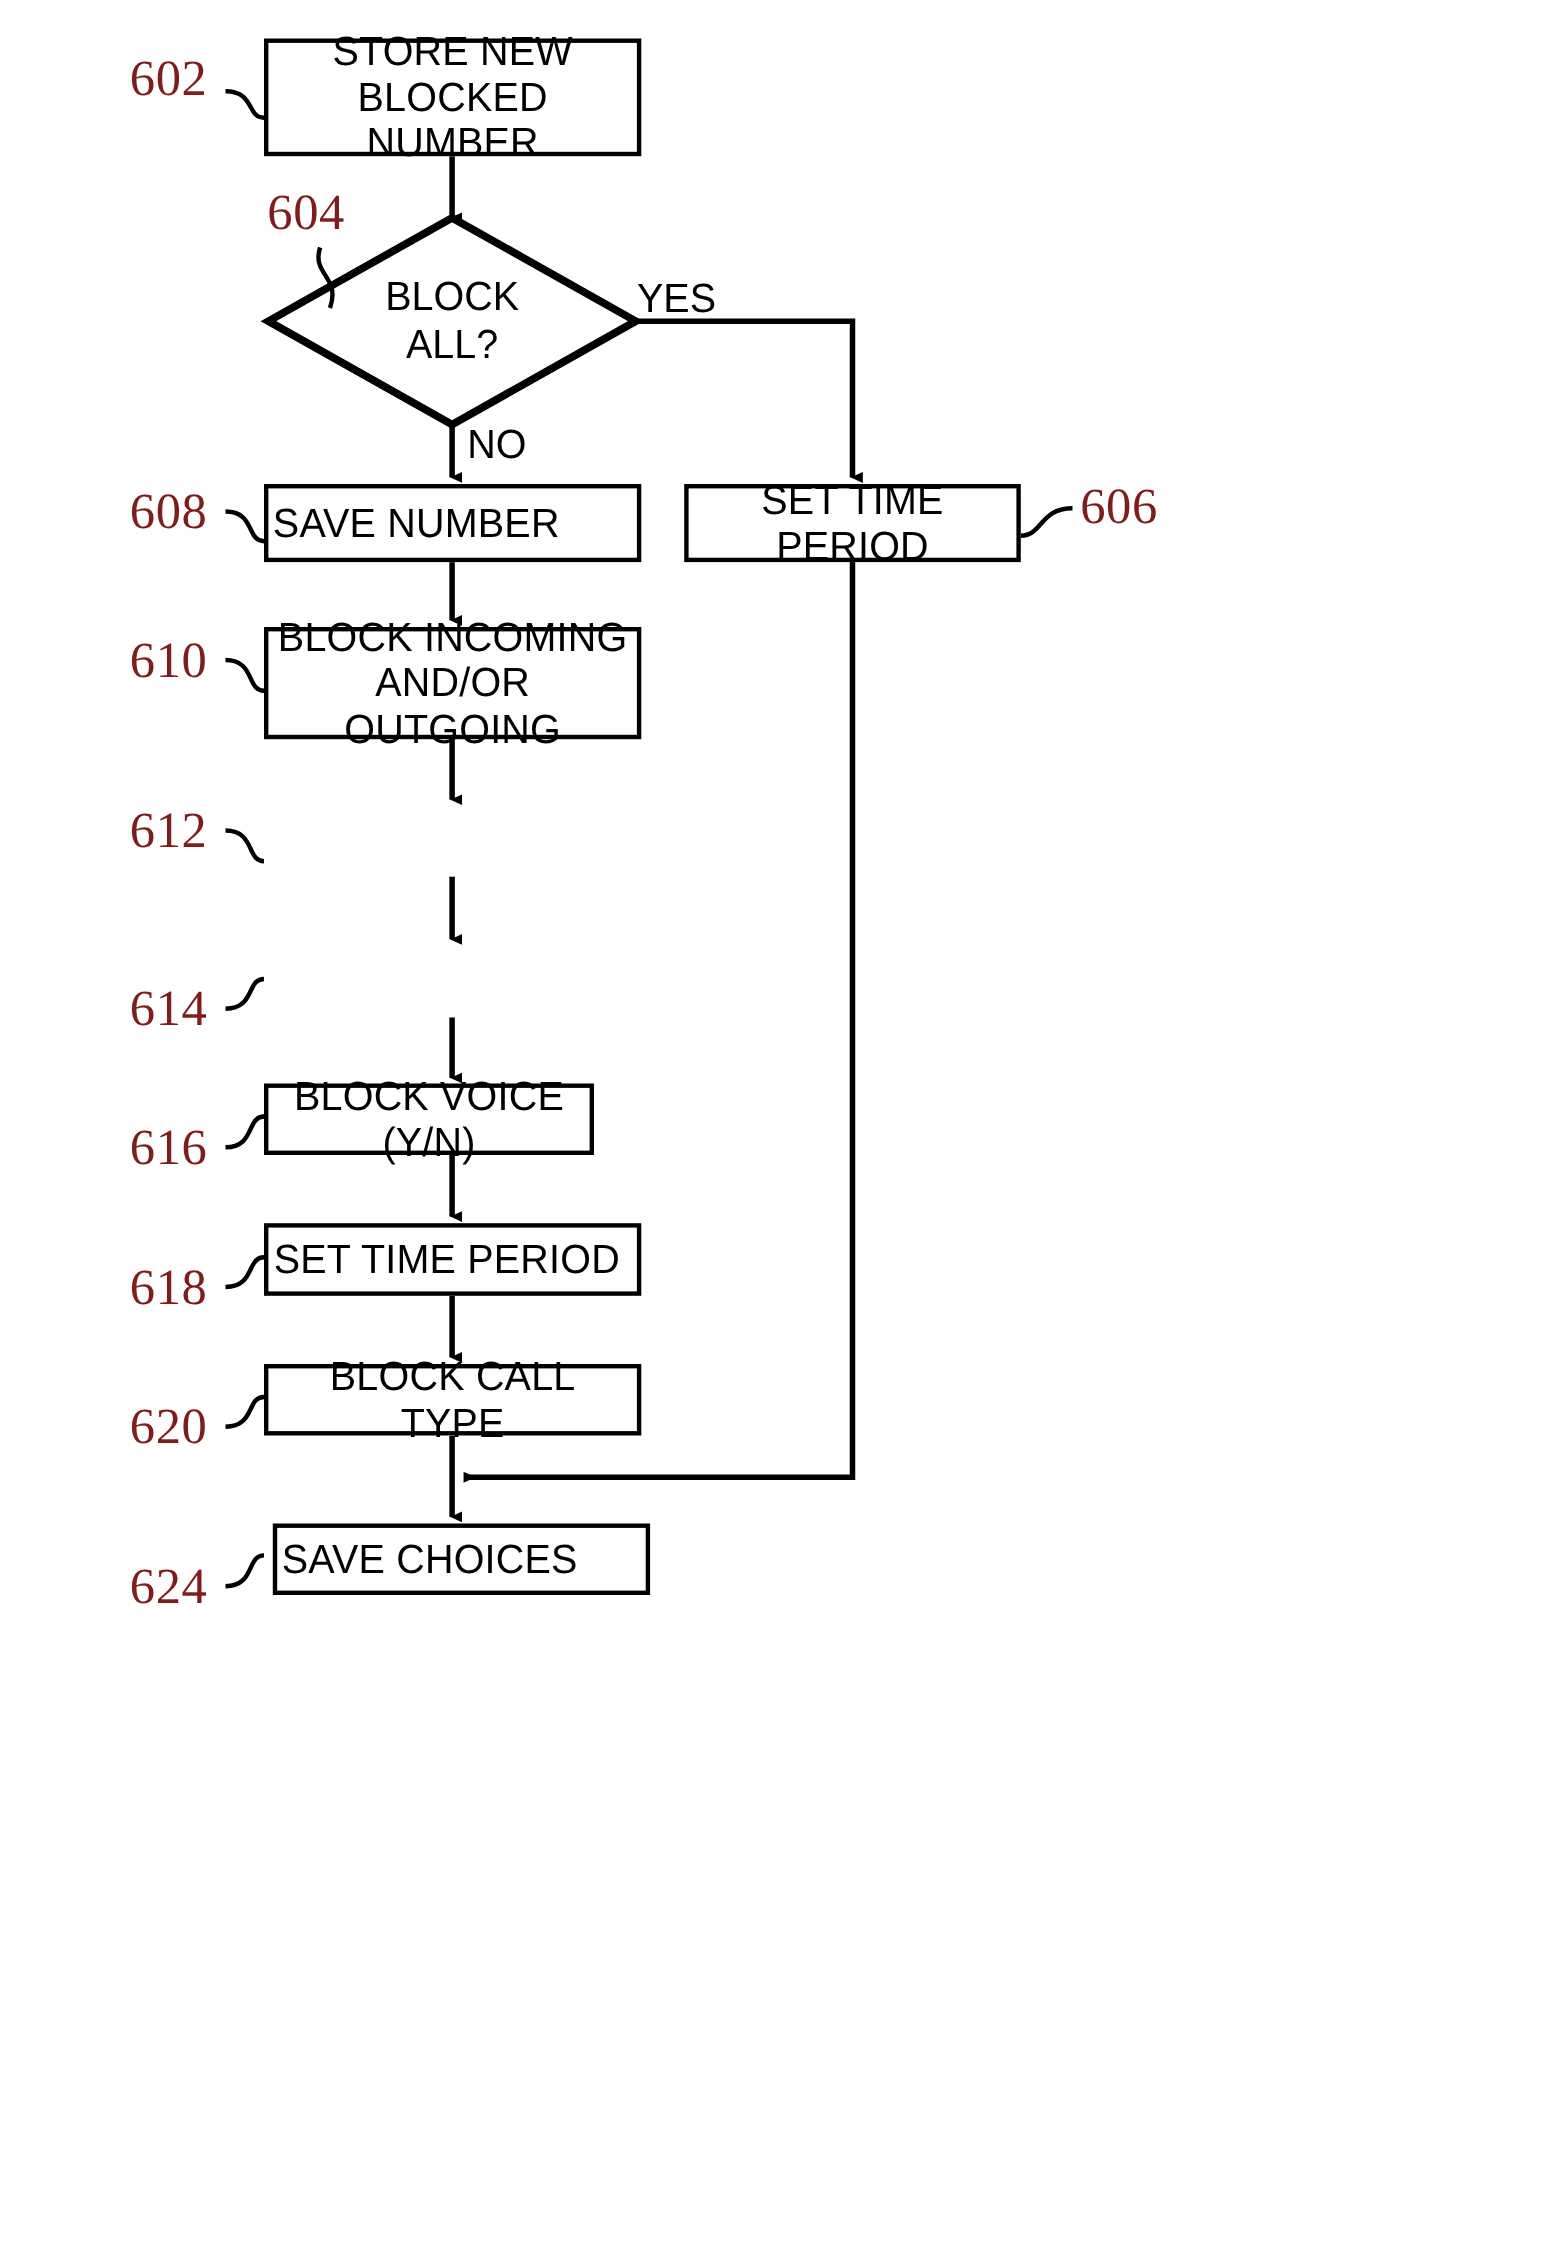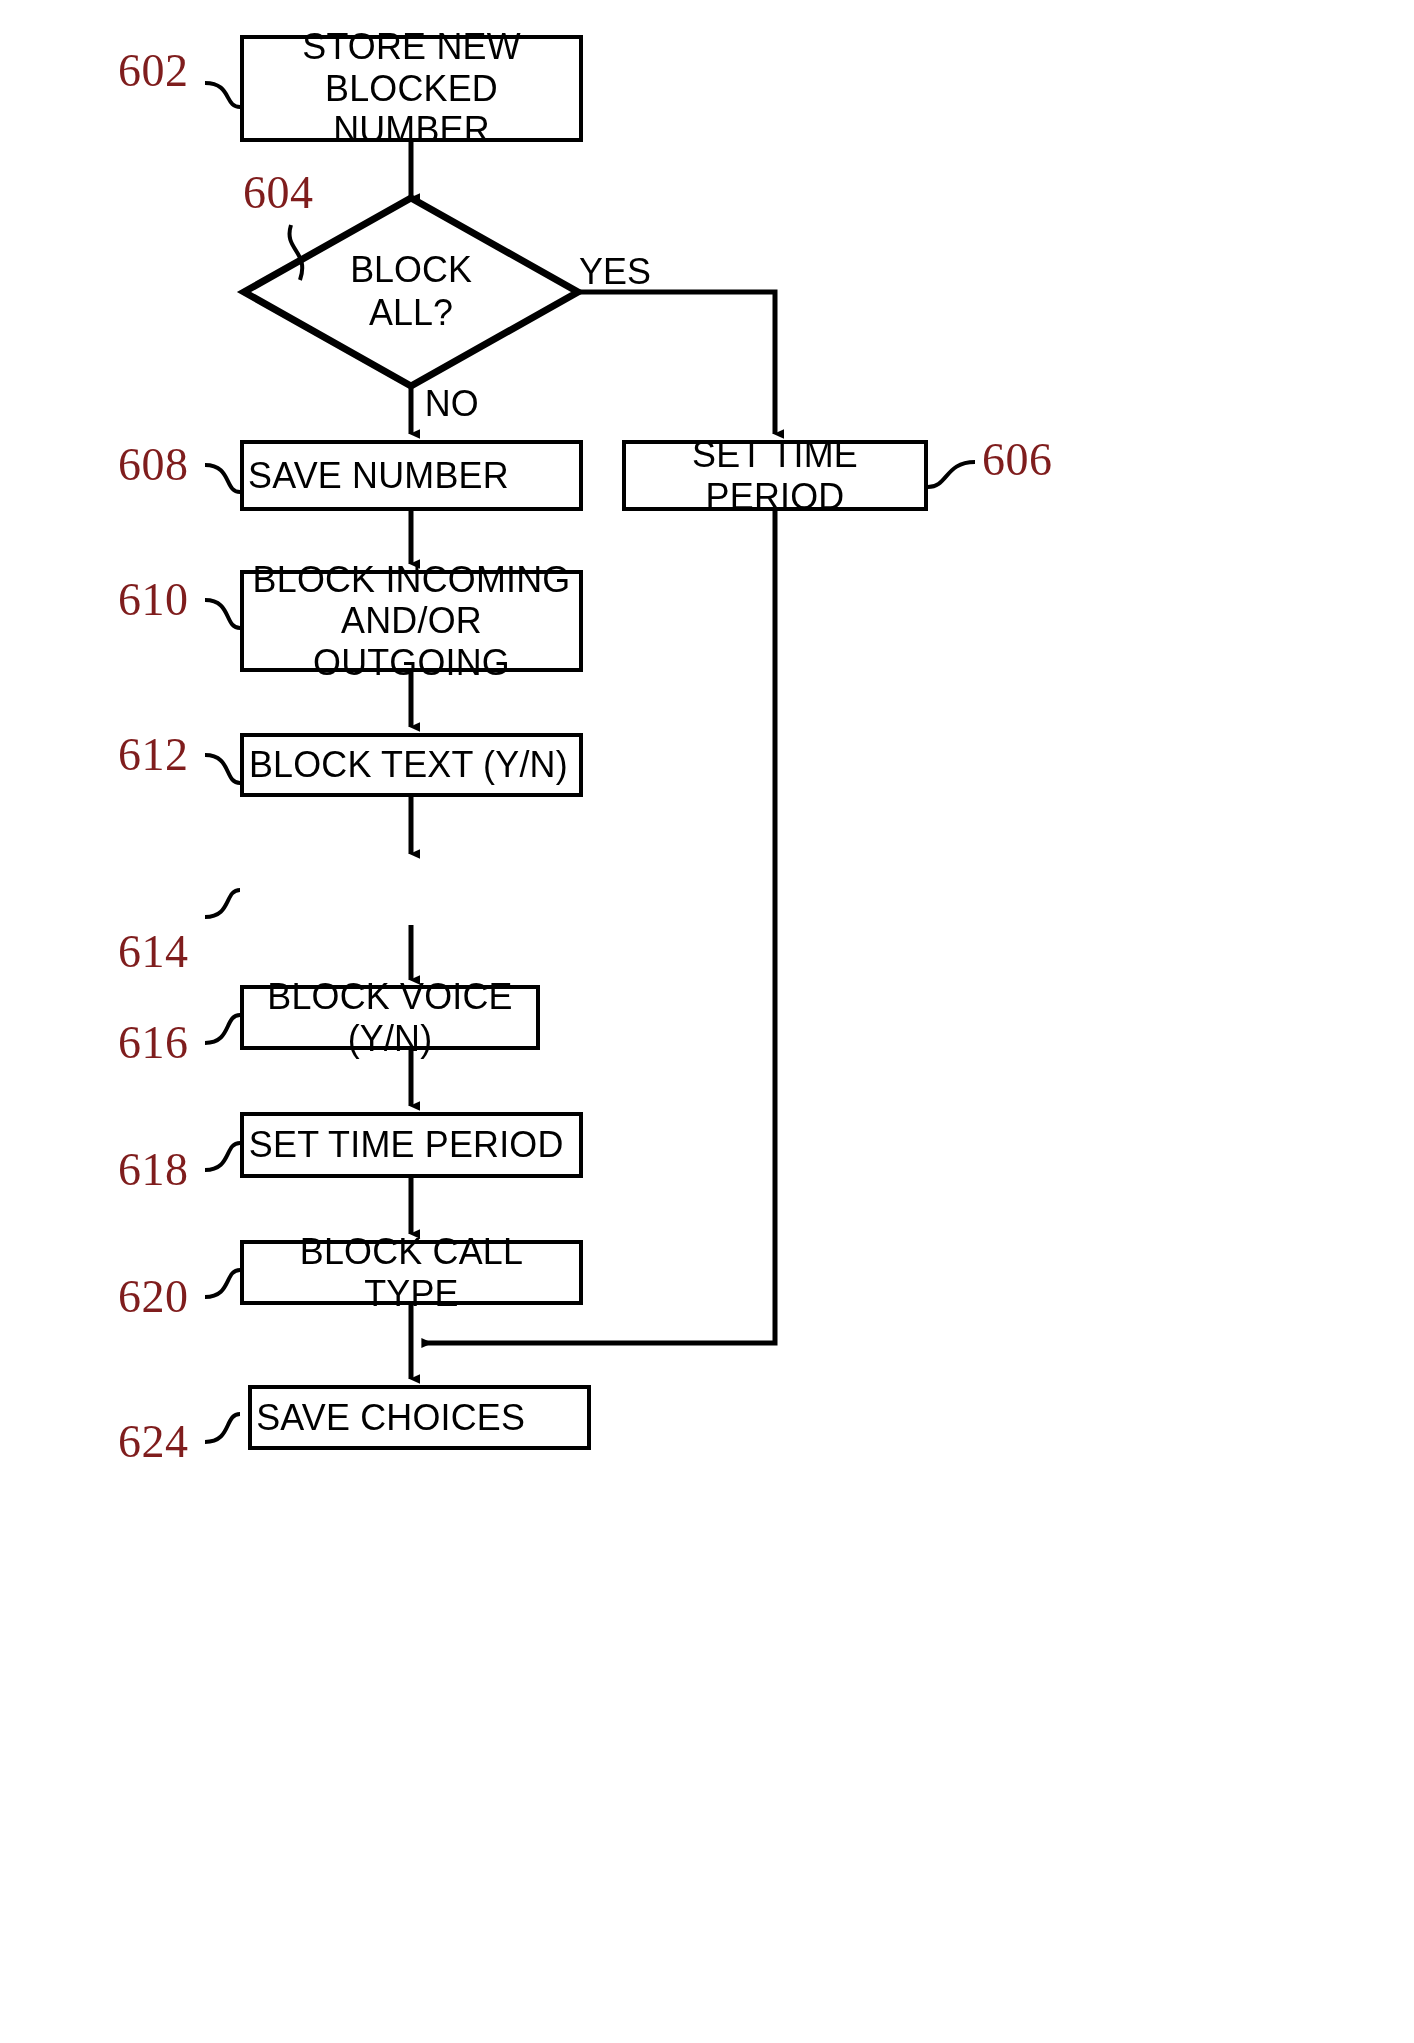--- a/index.html
+++ b/index.html
@@ -163,26 +163,23 @@
     <div class="node-label">SET TIME PERIOD</div>
   </div>
   <div class="ref-num" style="left:982px; top:437px;">606</div>
 
   <div class="node-box" style="left:240px; top:570px; width:343px; height:102px;">
     <div class="node-label">BLOCK INCOMING
 AND/OR OUTGOING</div>
   </div>
   <div class="ref-num" style="left:118px; top:577px;">610</div>
 
-  <div class="node-box" style="left:240px; top:733px; width:343px; height:64px;">
-    <div class="node-label">BLOCK TEXT (Y/N)</div>
-  </div>
   <div class="ref-num" style="left:118px; top:732px;">612</div>
 
-  <div class="ref-num" style="left:118px; top:929px;">614</div>
+  <div class="ref-num" style="left:118px; top:894px;">614</div>
 
   <div class="node-box" style="left:240px; top:985px; width:300px; height:65px;">
     <div class="node-label">BLOCK VOICE (Y/N)</div>
   </div>
   <div class="ref-num" style="left:118px; top:1020px;">616</div>
 
   <div class="node-box" style="left:240px; top:1112px; width:343px; height:66px;">
     <div class="node-label">SET TIME PERIOD</div>
   </div>
   <div class="ref-num" style="left:118px; top:1147px;">618</div>

